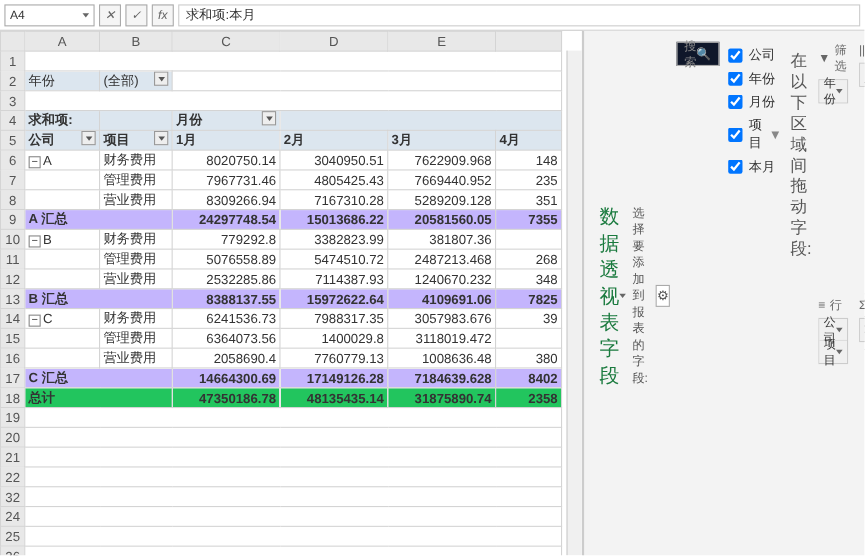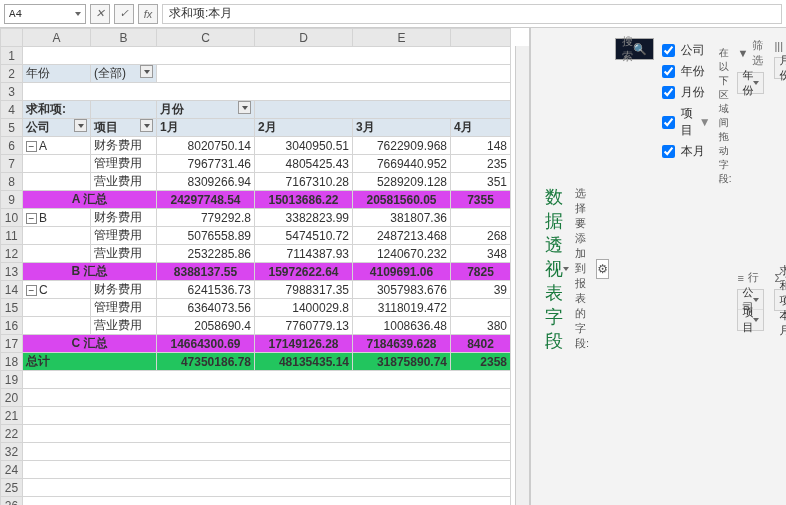--- a/index.html
+++ b/index.html
@@ -1,46 +1,46 @@
 <!DOCTYPE html>
 <html><head>
 <meta charset="utf-8">
 <style>
 * { margin: 0; padding: 0; box-sizing: border-box; }
 body { font-family: 'Microsoft YaHei', Arial, sans-serif; font-size: 12px; background: #fff; color: #333; width: 786px; height: 505px; overflow: hidden; }
 .top-bar { display: flex; align-items: center; height: 28px; border-bottom: 1px solid #ccc; padding: 2px 4px; gap: 4px; }
-.name-box { width: 82px; height: 20px; border: 1px solid #aaa; display: flex; align-items: center; justify-content: space-between; padding: 0 4px; background: #fff; font-family: Liberation Mono, monospace; }
+.name-box { width: 82px; height: 20px; border: 1px solid #aaa; display: flex; align-items: center; justify-content: space-between; padding: 0 4px; background: #fff; }
 .name-box span { font-size: 11px; }
 .dropdown-caret { width: 0; height: 0; border-left: 3px solid transparent; border-right: 3px solid transparent; border-top: 4px solid #666; }
 .fx-btn { width: 20px; height: 20px; border: 1px solid #aaa; display: flex; align-items: center; justify-content: center; font-style: italic; font-size: 11px; color: #666; background: #f5f5f5; }
 .formula-bar { flex: 1; height: 20px; border: 1px solid #ccc; padding: 0 6px; display: flex; align-items: center; font-size: 12px; }
 .main { display: flex; height: 477px; }
 .sheet { flex: 1; overflow: hidden; position: relative; border-right: 1px solid #ccc; }
 .grid { border-collapse: collapse; table-layout: fixed; }
 .grid td, .grid th { border: 1px solid #d4d4d4; height: 18px; font-size: 12px; padding: 0 3px; white-space: nowrap; overflow: hidden; }
 .row-hdr { background: #e8e8e8; color: #555; text-align: center; font-size: 11px; width: 22px; border: 1px solid #ccc; }
 .col-hdr { background: #e8e8e8; color: #555; text-align: center; font-size: 11px; height: 18px; border: 1px solid #ccc; }
 .corner { background: #e8e8e8; border: 1px solid #ccc; }
 .pivot-hdr { background: #dce6ef; font-weight: normal; }
 .pivot-hdr-bold { background: #dce6ef; font-weight: bold; margin-top: 38px; }
 .collapse-btn { display: inline-block; width: 11px; height: 11px; border: 1px solid #888; text-align: center; line-height: 9px; font-size: 10px; margin-right: 2px; cursor: pointer; }
 .filter-btn { display: inline-block; width: 13px; height: 13px; border: 1px solid #999; background: #eee; float: right; position: relative; cursor: pointer; }
 .filter-btn::after { content: ''; position: absolute; top: 4px; left: 3px; border-left: 3px solid transparent; border-right: 3px solid transparent; border-top: 4px solid #555; }
 .num { text-align: right; }
-.subtotal { background: #d946ef; font-weight: bold; text-align: center; }
+.subtotal { background: #c4b5fd; font-weight: bold; }
 .grand { background: #22c55e; font-weight: bold; }
 .pane { width: 256px; background: #f3f3f3; border-left: 1px solid #ccc; padding: 10px 14px 6px 14px; display: flex; flex-direction: row; gap: 6px; }
 .pane-title { color: #1a7a3e; font-size: 18px; font-weight: normal; }
 .pane-sub { font-size: 11px; color: #555; display: flex; justify-content: space-between; align-items: center; }
 .gear { width: 20px; height: 20px; border: 1px solid #aaa; background: #fff; display: flex; align-items: center; justify-content: center; font-size: 12px; }
 .search { width: 100%; height: 22px; border: 1px solid #aaa; padding: 0 6px; font-size: 11px; color: #888; background: #0f172a; display: flex; align-items: center; justify-content: space-between; }
 .field-list { display: flex; flex-direction: column; gap: 4px; padding: 4px 2px; }
 .field-item { display: flex; align-items: center; gap: 6px; font-size: 12px; }
 .field-item input { width: 13px; height: 13px; }
-.areas-label { font-size: 10px; color: #555; margin-top: 8px; }
+.areas-label { font-size: 15px; color: #555; margin-top: 8px; }
 .areas { display: grid; grid-template-columns: 1fr 1fr; gap: 8px 10px; }
 .area { display: flex; flex-direction: column; gap: 4px; }
 .area-hdr { font-size: 11px; color: #666; display: flex; align-items: center; gap: 4px; }
 .drop-box { background: #fff; border: 1px solid #ccc; min-height: 22px; }
 .drop-item { height: 20px; border-bottom: 1px solid #ddd; display: flex; align-items: center; justify-content: space-between; padding: 0 4px; font-size: 11px; background: #f0f0f0; }
 .drop-item:last-child { border-bottom: none; }
 .vscroll { position: absolute; right: 0; top: 18px; width: 14px; bottom: 0; background: #f0f0f0; border-left: 1px solid #ccc; }
 </style>
 </head>
 <body>

